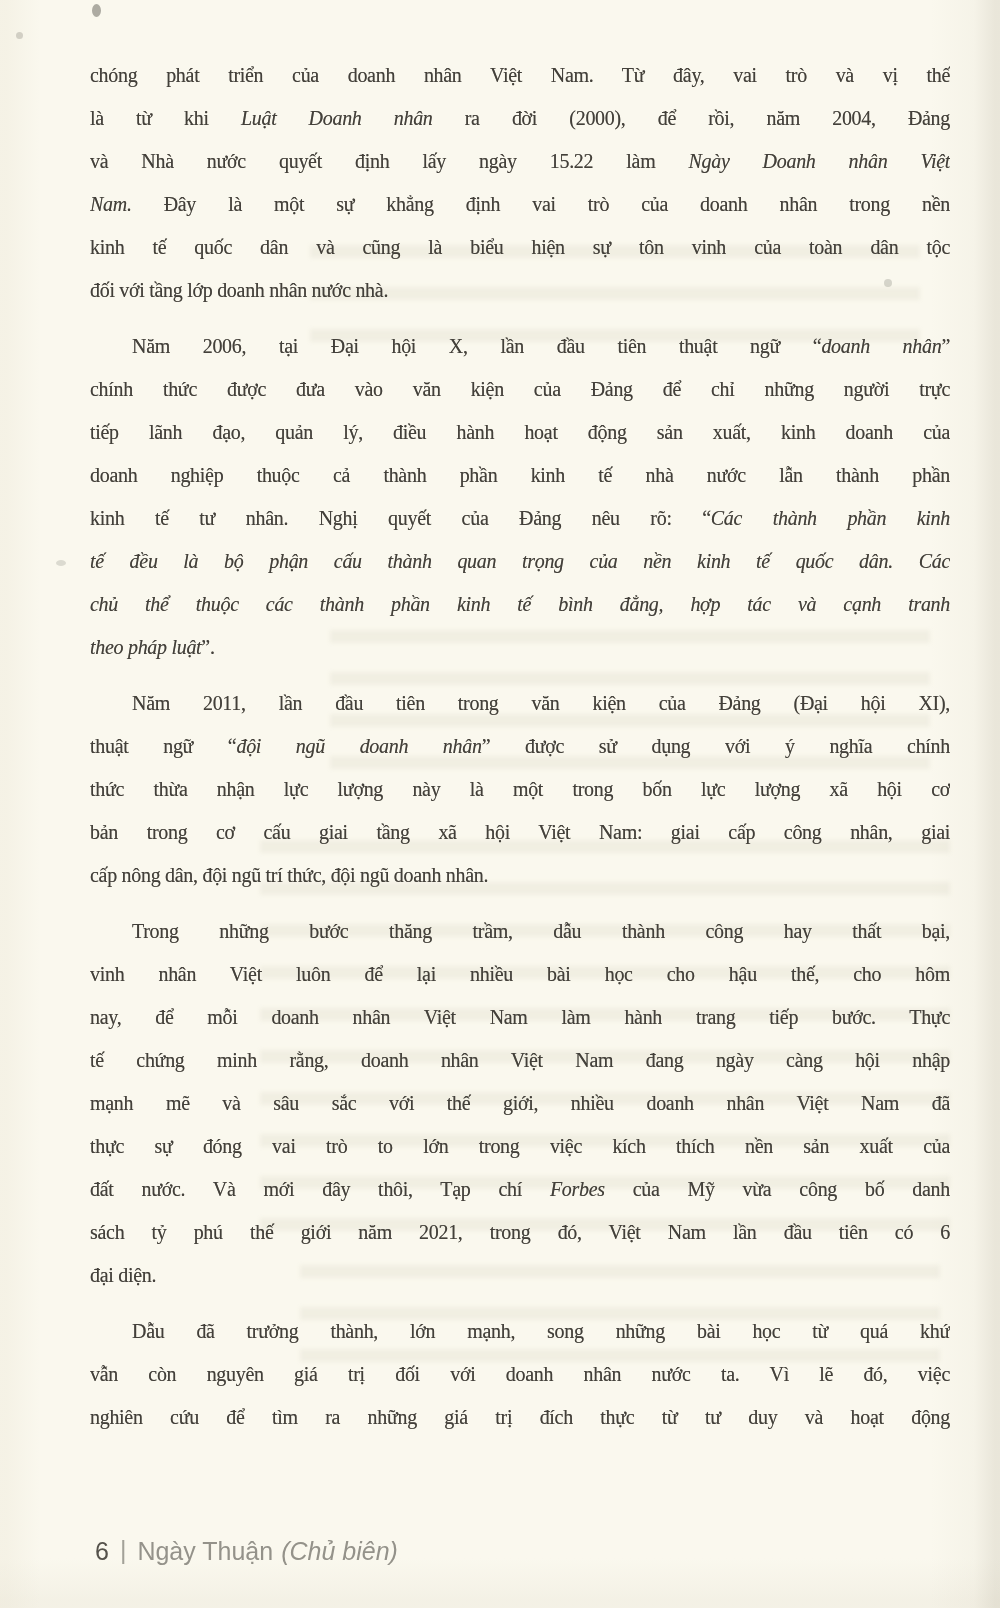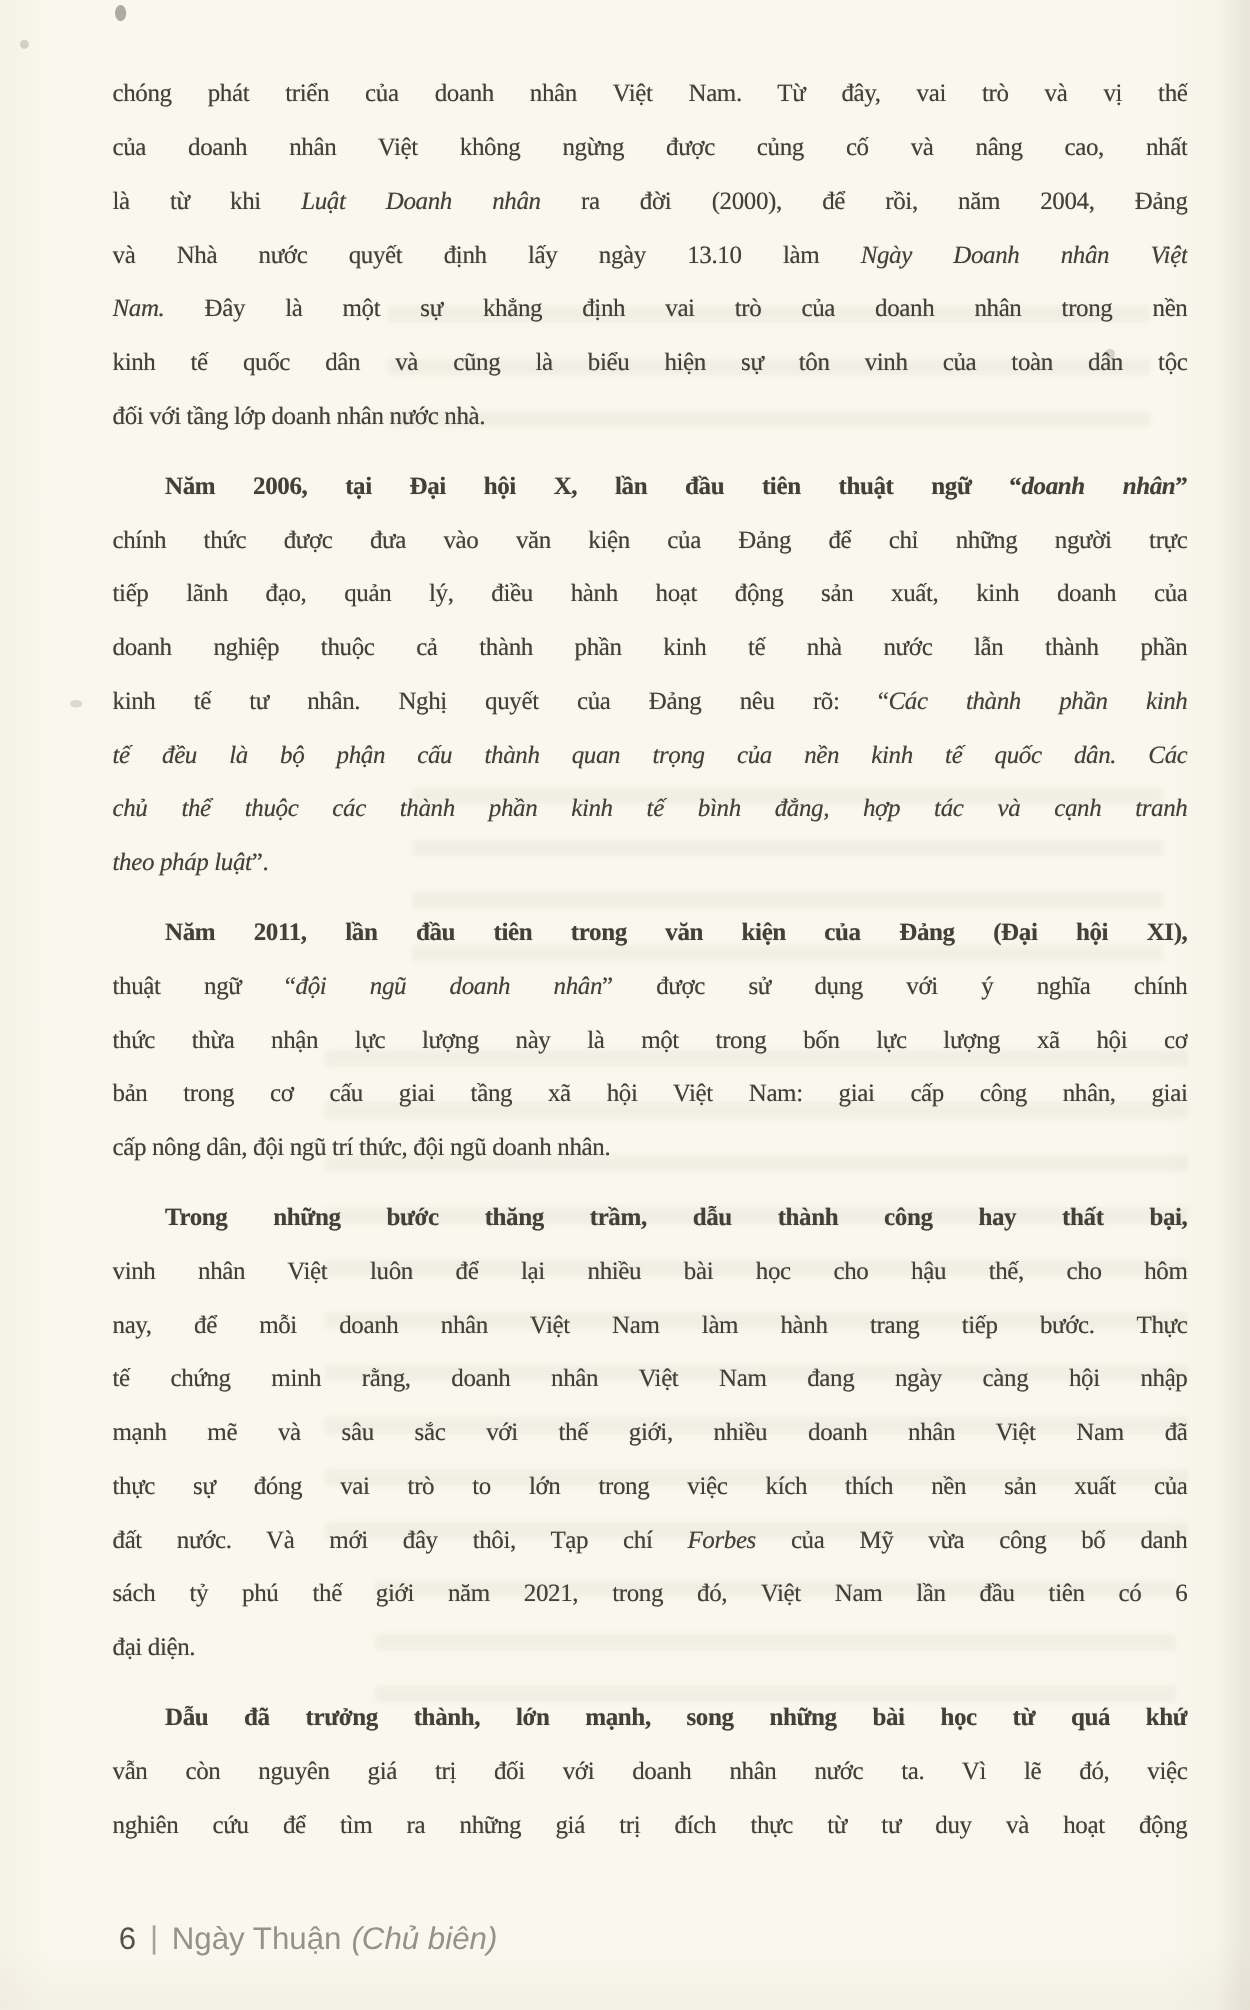--- a/index.html
+++ b/index.html
@@ -40,21 +40,21 @@
     letter-spacing:-.3px;
     text-shadow:0 0 .6px rgba(67,64,58,.55);
   }
   .para{margin:0 0 13px 0;}
   .line{
     height:43px;line-height:43px;
     text-align:justify;text-align-last:justify;
     text-justify:inter-word;
     overflow:hidden;white-space:normal;
   }
-  .line.indent{padding-left:42px;font-weight:bold;}
+  .line.indent{padding-left:42px;}
   .line.no-just{text-align:left;text-align-last:left;}
   .it{font-style:italic;}
   
   .page-footer{
     position:absolute;left:95px;top:1536px;
     font-family:"Liberation Sans","DejaVu Sans",sans-serif;
     font-size:25px;line-height:30px;
     color:var(--footer-muted);
     display:flex;align-items:baseline;gap:11px;
   }
@@ -71,23 +71,22 @@
 <div class="ghost" style="left:260px;top:840px;width:690px;height:410px;"></div>
 <div class="ghost" style="left:300px;top:1265px;width:640px;height:100px;"></div>
 <div class="speck" style="left:92px;top:4px;width:9px;height:13px;background:rgba(110,108,100,.55);"></div>
 <div class="speck" style="left:16px;top:32px;width:7px;height:7px;background:rgba(140,138,128,.35);"></div>
 <div class="speck" style="left:56px;top:560px;width:10px;height:6px;background:rgba(150,148,138,.30);"></div>
 <div class="speck" style="left:884px;top:279px;width:8px;height:8px;background:rgba(130,128,118,.30);"></div>
 
 <main class="page-body">
     <div class="para">
       <div class="line"><span>chóng phát triển của doanh nhân Việt Nam. Từ đây, vai trò và vị thế</span></div>
-      <div class="line"><span>của doanh nhân Việt không ngừng được củng cố và nâng cao, nhất</span></div>
       <div class="line"><span>là từ khi </span><span class="it">Luật Doanh nhân</span><span> ra đời (2000), để rồi, năm 2004, Đảng</span></div>
-      <div class="line"><span>và Nhà nước quyết định lấy ngày 13.10 làm </span><span class="it">Ngày Doanh nhân Việt</span></div>
+      <div class="line"><span>và Nhà nước quyết định lấy ngày 15.22 làm </span><span class="it">Ngày Doanh nhân Việt</span></div>
       <div class="line"><span class="it">Nam.</span><span> Đây là một sự khẳng định vai trò của doanh nhân trong nền</span></div>
       <div class="line"><span>kinh tế quốc dân và cũng là biểu hiện sự tôn vinh của toàn dân tộc</span></div>
       <div class="line no-just"><span>đối với tầng lớp doanh nhân nước nhà.</span></div>
     </div>
     <div class="para">
       <div class="line indent"><span>Năm 2006, tại Đại hội X, lần đầu tiên thuật ngữ “</span><span class="it">doanh nhân</span><span>”</span></div>
       <div class="line"><span>chính thức được đưa vào văn kiện của Đảng để chỉ những người trực</span></div>
       <div class="line"><span>tiếp lãnh đạo, quản lý, điều hành hoạt động sản xuất, kinh doanh của</span></div>
       <div class="line"><span>doanh nghiệp thuộc cả thành phần kinh tế nhà nước lẫn thành phần</span></div>
       <div class="line"><span>kinh tế tư nhân. Nghị quyết của Đảng nêu rõ: “</span><span class="it">Các thành phần kinh</span></div>

